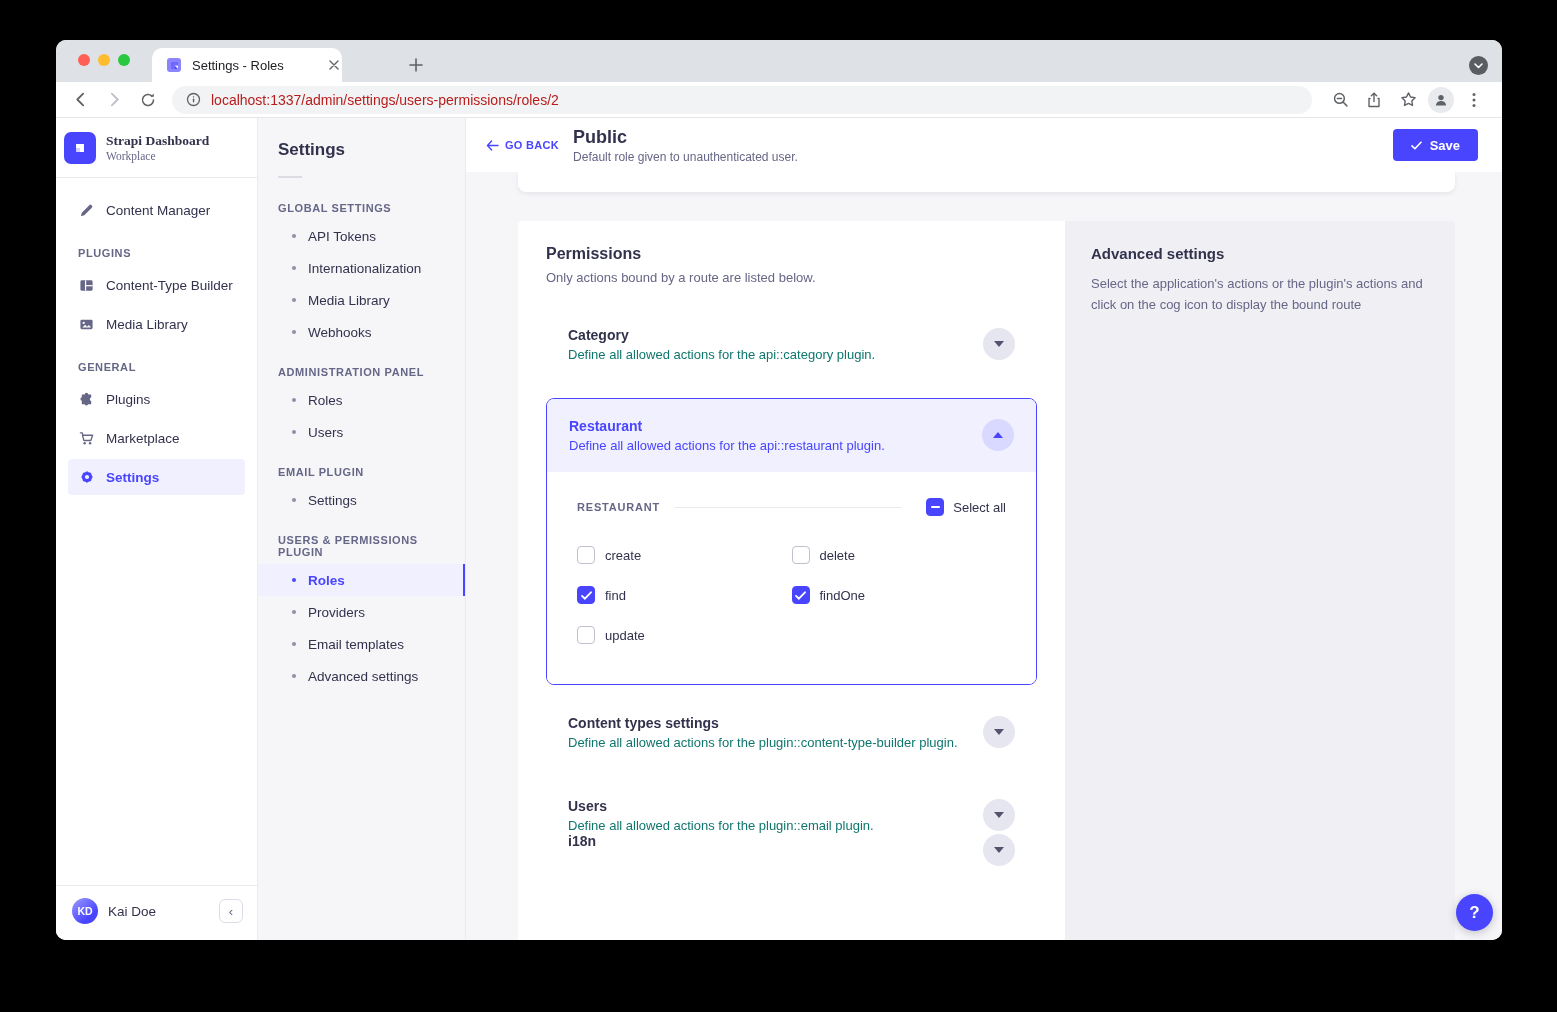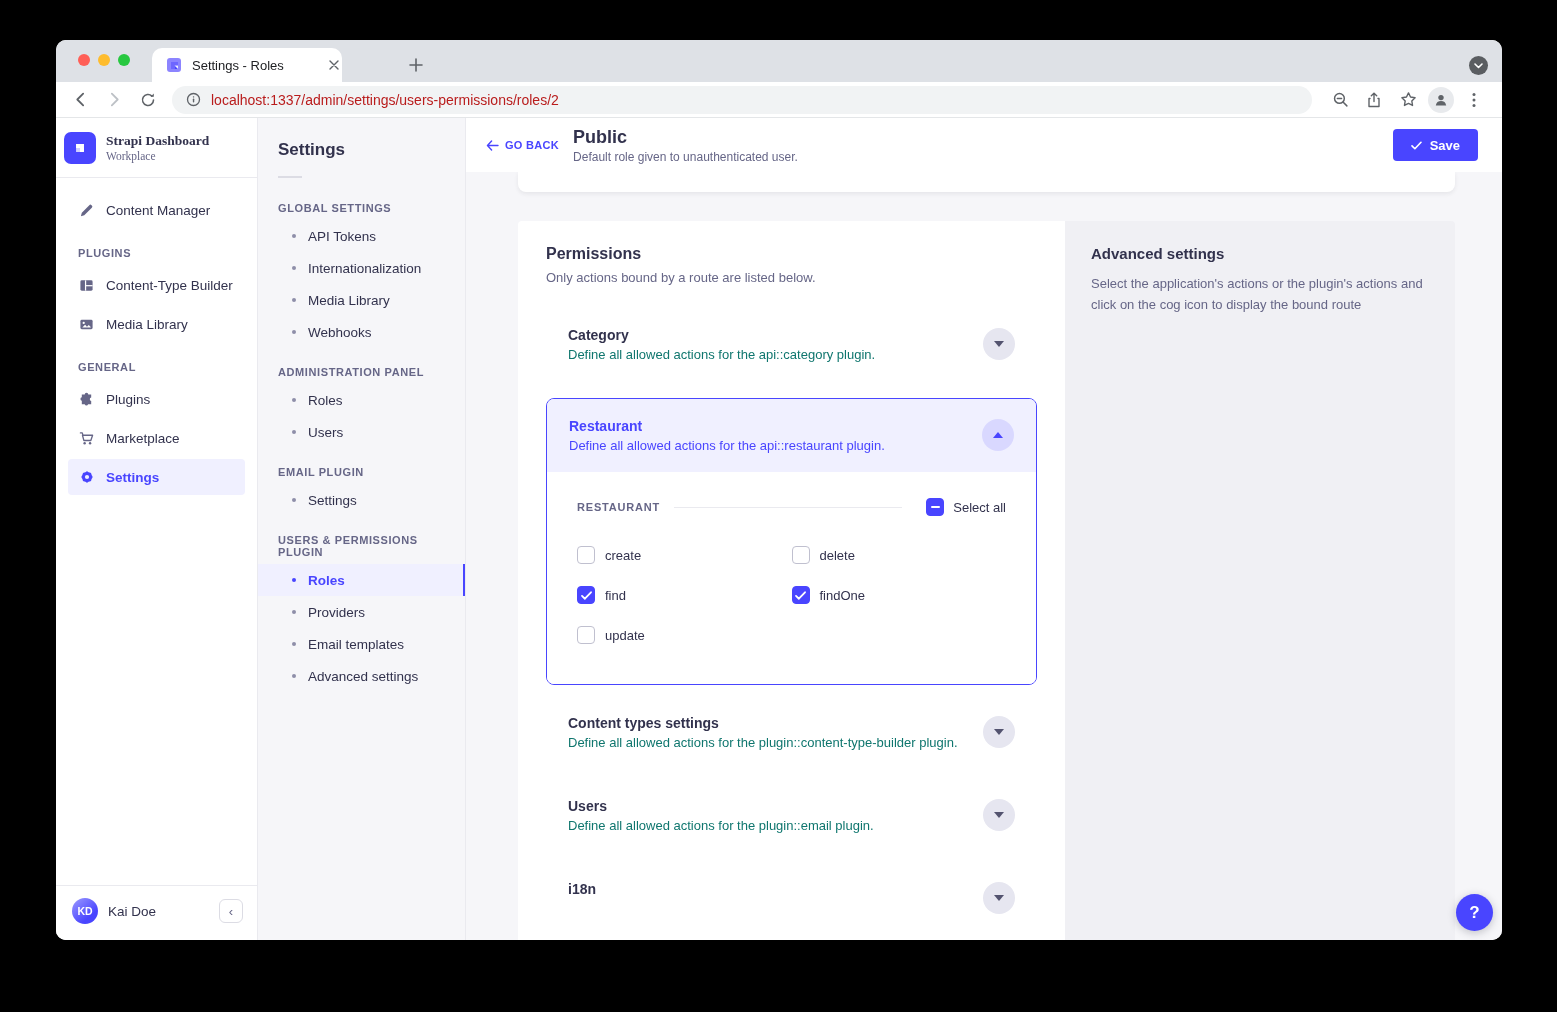--- a/index.html
+++ b/index.html
@@ -115,21 +115,21 @@
   .checkbox.checked { background:#4945ff; border-color:#4945ff; }
   .checkbox.checked svg { display:block; }
   .checkbox.indeterminate { background:#4945ff; border-color:#4945ff; }
   .checkbox.indeterminate .minus-bar { display:block; width:9px; height:2px; border-radius:1px; background:#fff; }
 
   .perm-grid { margin-top:30px; display:grid; grid-template-columns:1fr 1fr; row-gap:22px; }
   .chk-item { display:flex; align-items:center; gap:10px; font-size:13px; color:#32324d; }
 
   .acc-ctb { margin-top:30px; }
   .acc-email { margin-top:48px; }
-  .acc-i18n { margin-top:48px; }
+  .acc-i18n { }
 
   .adv-title { font-size:15px; font-weight:bold; color:#32324d; }
   .adv-desc { font-size:13px; color:#666687; line-height:1.6; margin-top:12px; }
 
   .help-fab { position:absolute; right:9px; bottom:9px; width:37px; height:37px; border-radius:50%;
               background:#4945ff; color:#fff; font-size:17px; font-weight:bold; border:none;
               display:flex; align-items:center; justify-content:center; box-shadow:0 2px 8px rgba(33,33,52,.25);
               font-family:inherit; }
 </style>
 </head>

